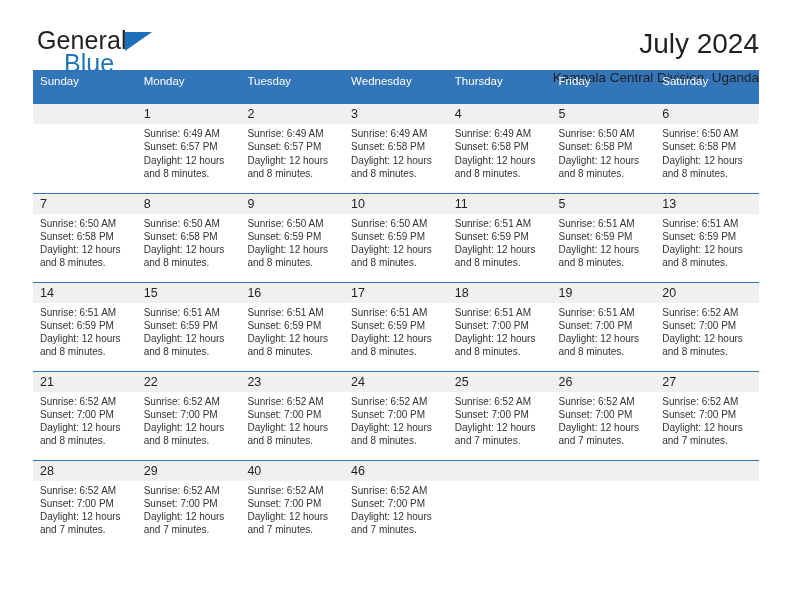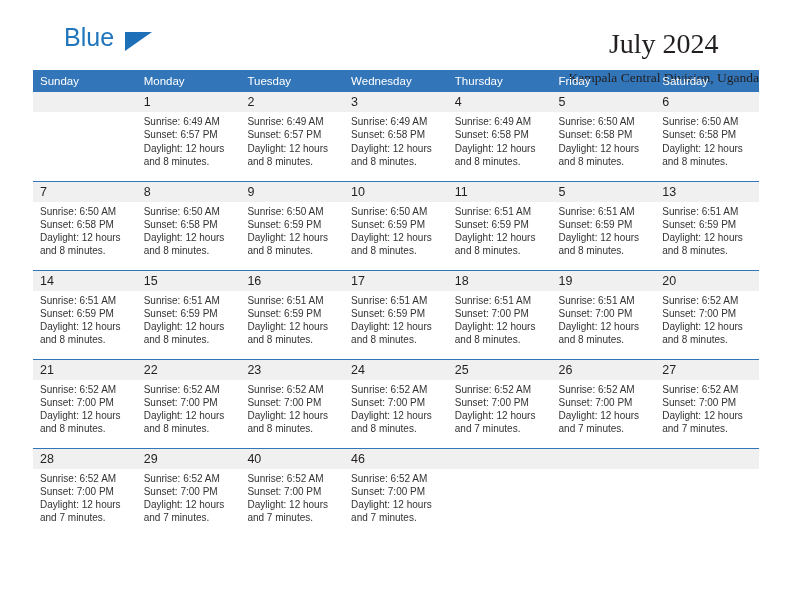--- a/index.html
+++ b/index.html
@@ -56,23 +56,22 @@
   .brand-triangle {
     position: absolute;
     left: 92px;
     top: 5px;
     width: 0;
     height: 0;
     border-left: 27px solid #1d6fb8;
     border-bottom: 19px solid transparent;
   }
   .title-wrap {
-    text-align: center;
+    text-align: right;
     padding-top: 1px;
-    font-family: Liberation Serif, serif;
   }
   .cal-title {
     font-size: 28px;
     font-weight: 400;
     color: #231f20;
     line-height: 32px;
   }
   .cal-subtitle {
     font-size: 13.5px;
     font-weight: 400;
@@ -86,21 +85,21 @@
     width: 726px;
     border-collapse: collapse;
     table-layout: fixed;
   }
   .calendar th {
     background: #3275b8;
     color: #ffffff;
     font-size: 11.5px;
     font-weight: 400;
     text-align: left;
-    padding: 5px 0 5px 7px;
+    padding: 5px 0 17px 7px;
     height: 20px;
     box-sizing: border-box;
   }
   .wk-row td {
     vertical-align: top;
     padding: 0;
     border-top: 1px solid #3275b8;
     height: 89px;
     box-sizing: border-box;
   }
@@ -127,20 +126,21 @@
   }
   .details div { white-space: nowrap; }
 </style>
 </head>
 <body>
 
 <div class="page">
 
   <div class="header">
     <div class="brand">
+      <span class="brand-general">General</span>
       <span class="brand-triangle"></span>
       <span class="brand-blue">Blue</span>
     </div>
     <div class="title-wrap">
       <div class="cal-title">July 2024</div>
       <div class="cal-subtitle">Kampala Central Division, Uganda</div>
     </div>
   </div>
 
   <table class="calendar">

